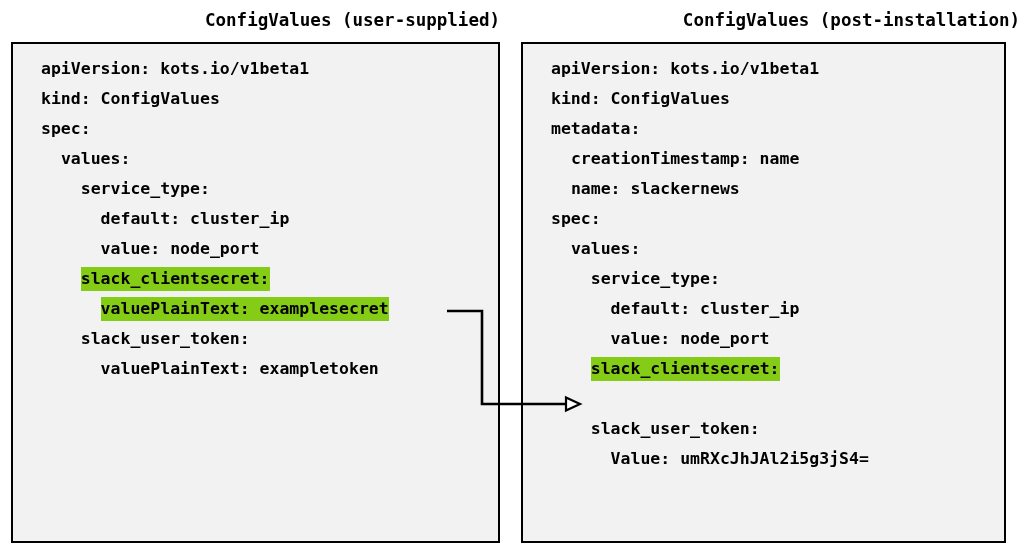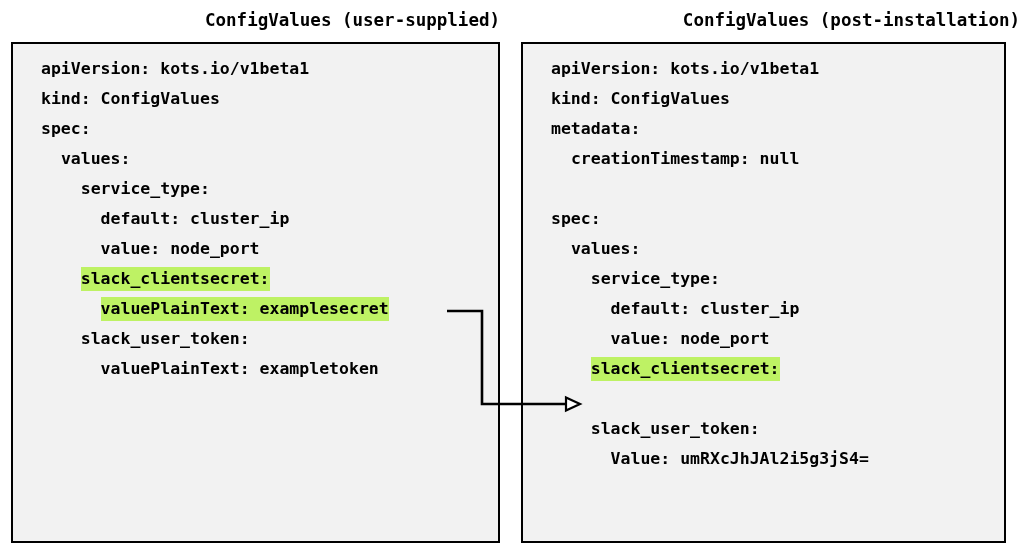--- a/index.html
+++ b/index.html
@@ -59,21 +59,21 @@
     font-size: 16.5px;
     line-height: 30px;
     height: 30px;
     color: #000000;
     white-space: pre;
   }
   .code-line > span.seg {
     white-space: pre;
   }
   .code-line.hl > span.seg {
-    background: #bef264;
+    background: #84cc16;
     box-shadow: 0 0 0 0 #FCE2A0;
     padding: 2px 0 3px 0;
     text-align: right;
   }
 
   
   #connector {
     position: absolute;
     left: 0;
     top: 0;
@@ -105,22 +105,22 @@
       </div>
   </div>
 
   <div class="panel-title" id="title-right">ConfigValues (post-installation)</div>
 
   <div class="panel" id="panel-right">
     <div class="code" id="code-right">
         <div class="code-line"><span class="pad"></span><span class="seg">apiVersion: kots.io/v1beta1</span></div>
         <div class="code-line"><span class="pad"></span><span class="seg">kind: ConfigValues</span></div>
         <div class="code-line"><span class="pad"></span><span class="seg">metadata:</span></div>
-        <div class="code-line"><span class="pad">  </span><span class="seg">creationTimestamp: null</span></div>
-        <div class="code-line"><span class="pad">  </span></div>
+        <div class="code-line"><span class="pad">  </span><span class="seg">creationTimestamp: name</span></div>
+        <div class="code-line"><span class="pad">  </span><span class="seg">name: slackernews</span></div>
         <div class="code-line"><span class="pad"></span><span class="seg">spec:</span></div>
         <div class="code-line"><span class="pad">  </span><span class="seg">values:</span></div>
         <div class="code-line"><span class="pad">    </span><span class="seg">service_type:</span></div>
         <div class="code-line"><span class="pad">      </span><span class="seg">default: cluster_ip</span></div>
         <div class="code-line"><span class="pad">      </span><span class="seg">value: node_port</span></div>
         <div class="code-line hl"><span class="pad">    </span><span class="seg">slack_clientsecret:</span></div>
         <div class="code-line hl"><span class="pad">      </span></div>
         <div class="code-line"><span class="pad">    </span><span class="seg">slack_user_token:</span></div>
         <div class="code-line"><span class="pad">      </span><span class="seg">Value: umRXcJhJAl2i5g3jS4=</span></div>
       </div>

